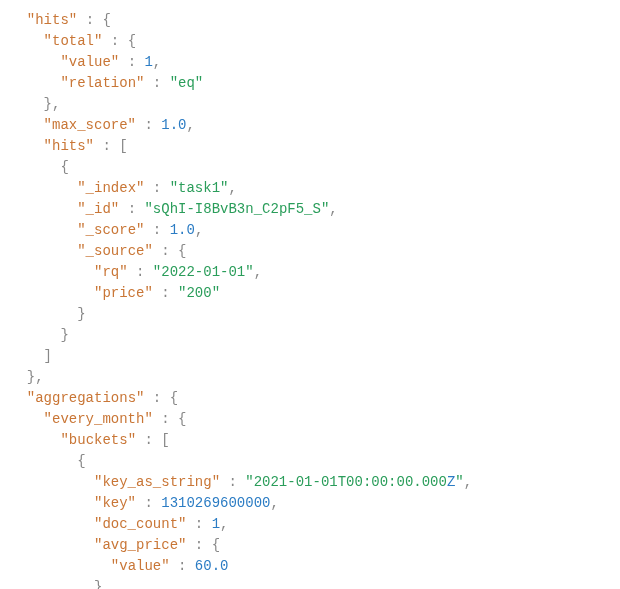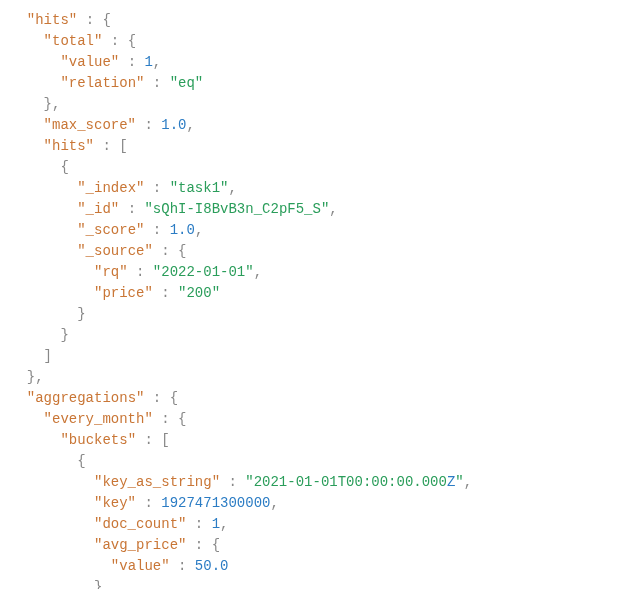--- a/index.html
+++ b/index.html
@@ -47,19 +47,19 @@
 <div class="line">          <span class="key">"price"</span><span class="punct"> : </span><span class="str">"200"</span></div>
 <div class="line">        <span class="punct">}</span></div>
 <div class="line">      <span class="punct">}</span></div>
 <div class="line">    <span class="punct">]</span></div>
 <div class="line">  <span class="punct">},</span></div>
 <div class="line">  <span class="key">"aggregations"</span><span class="punct"> : {</span></div>
 <div class="line">    <span class="key">"every_month"</span><span class="punct"> : {</span></div>
 <div class="line">      <span class="key">"buckets"</span><span class="punct"> : [</span></div>
 <div class="line">        <span class="punct">{</span></div>
 <div class="line">          <span class="key">"key_as_string"</span><span class="punct"> : </span><span class="str">"2021-01-01T00:00:00.000</span><span class="z">Z</span><span class="str">"</span><span class="punct">,</span></div>
-<div class="line">          <span class="key">"key"</span><span class="punct"> : </span><span class="num">1927471300000</span><span class="punct">,</span></div>
+<div class="line">          <span class="key">"key"</span><span class="punct"> : </span><span class="num">1310269600000</span><span class="punct">,</span></div>
 <div class="line">          <span class="key">"doc_count"</span><span class="punct"> : </span><span class="num">1</span><span class="punct">,</span></div>
 <div class="line">          <span class="key">"avg_price"</span><span class="punct"> : {</span></div>
-<div class="line">            <span class="key">"value"</span><span class="punct"> : </span><span class="num">50.0</span></div>
+<div class="line">            <span class="key">"value"</span><span class="punct"> : </span><span class="num">60.0</span></div>
 <div class="line">          <span class="punct">}</span></div>
 
 </div>
 
 </body></html>

